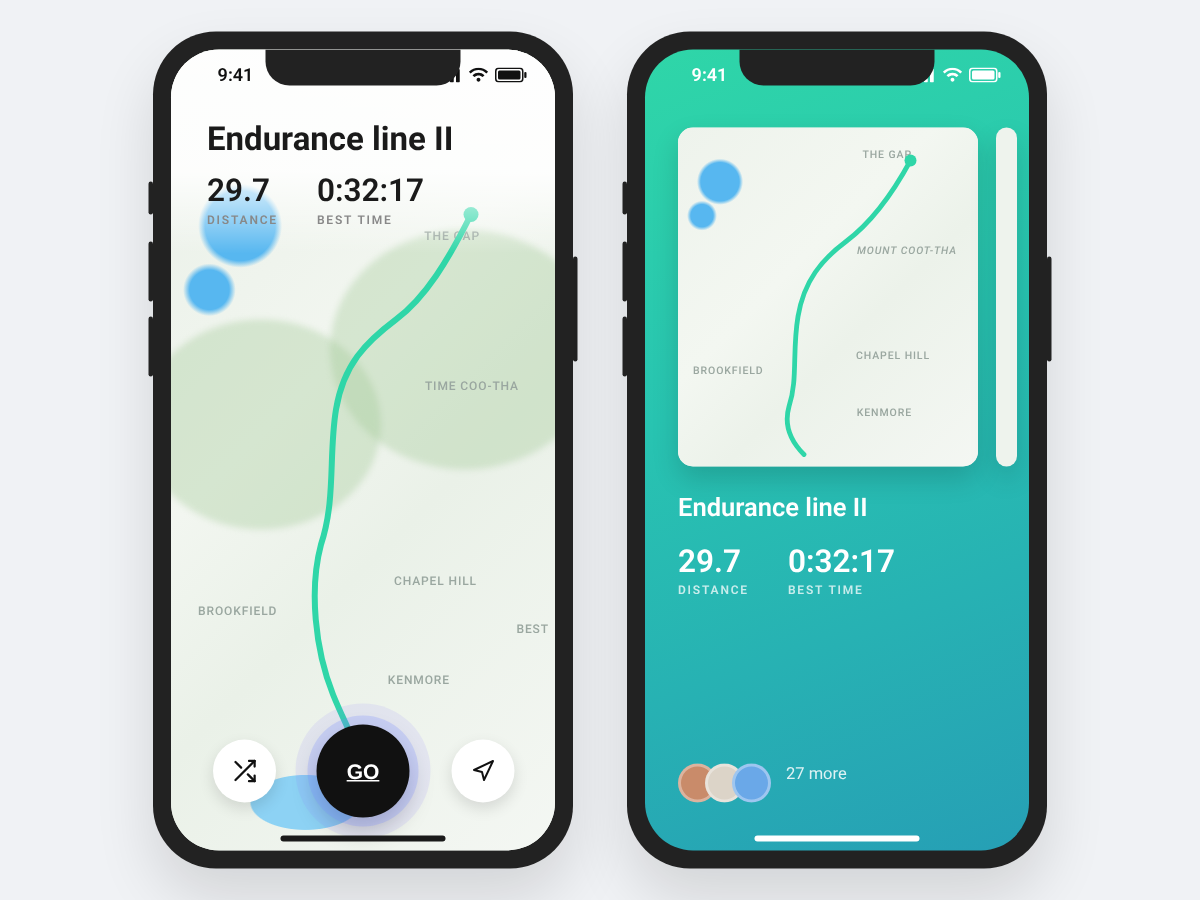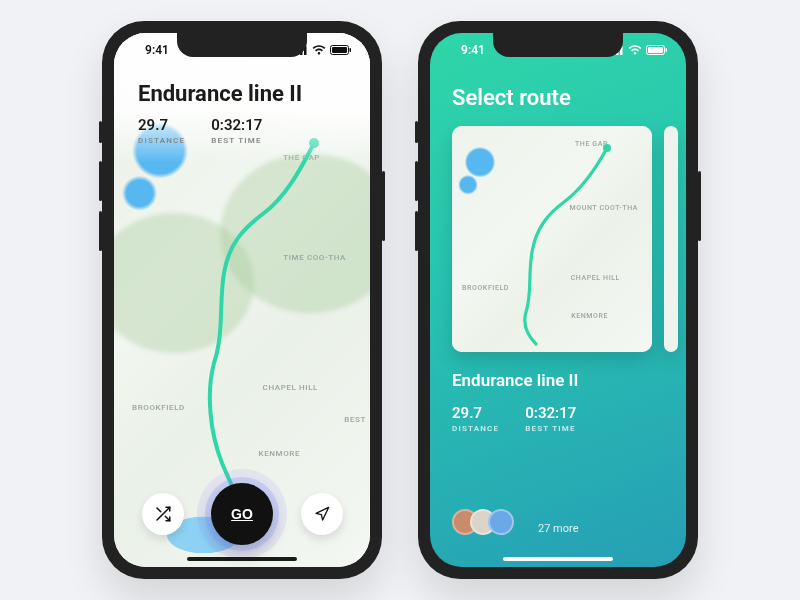--- a/index.html
+++ b/index.html
@@ -106,21 +106,21 @@
     background: linear-gradient(180deg, rgba(255,255,255,0.94) 0%, rgba(255,255,255,0.88) 60%, rgba(255,255,255,0) 100%);
     z-index: 20;
     color: #1a1a1a;
   }
   .route-title {
     font-size: 22px;
     font-weight: 700;
     margin-bottom: 10px;
   }
   .stats { display: flex; gap: 26px; }
-  .stat-value { font-size: 15px; font-weight: 600; margin-bottom: 2px; }
+  .stat-value { font-size: 21px; font-weight: 600; margin-bottom: 2px; }
   .stat-label { font-size: 8px; letter-spacing: 1.2px; color: #888; font-weight: 600; }
 
   .bottom-controls {
     position: absolute;
     left: 0; right: 0; bottom: 22px;
     display: flex;
     justify-content: space-evenly;
     align-items: center;
     z-index: 20;
   }
@@ -191,22 +191,22 @@
     font-size: 17px;
     font-weight: 600;
     margin-bottom: 14px;
   }
   .select-stats { display: flex; gap: 26px; margin-bottom: auto; }
   .select-stats .stat-value { color: #fff; }
   .select-stats .stat-label { color: rgba(255,255,255,0.75); }
 
   .participants {
     display: flex;
-    align-items: flex-end;
-    gap: 24px;
+    align-items: flex-start;
+    gap: 10px;
     margin-bottom: 10px;
   }
   .avatars { display: flex; }
   .avatar {
     width: 26px; height: 26px;
     border-radius: 50%;
     border: 2px solid rgba(255,255,255,0.35);
     margin-left: -8px;
     background-size: cover;
   }
@@ -328,31 +328,30 @@
             <rect x="0.5" y="0.5" width="18" height="9" rx="2" fill="none" stroke="#fff" stroke-width="1"></rect>
             <rect x="2" y="2" width="15" height="6" rx="1" fill="#fff"></rect>
             <rect x="19.5" y="3" width="1.5" height="4" rx="0.7" fill="#fff"></rect>
           </svg>
       </div>
     </div>
 
     <div class="notch"></div>
 
     <div class="select-content">
-      <div class="select-title">Select route</div>
 
       <div class="cards">
         <div class="route-card">
           <div class="card-map" style="background:
                  radial-gradient(circle at 14% 16%, #57b7f0 0 5%, transparent 6%),
                  radial-gradient(circle at 8% 26%, #57b7f0 0 3%, transparent 4%),
                  linear-gradient(135deg,#eef3ec 0%,#f3f7f1 40%,#ecf2ea 60%,#f4f7f3 100%);">
           </div>
           <span class="map-label" style="top:14px; right:44px;">THE GAP</span>
-          <span class="map-label" style="top:78px; right:14px;">MOUNT COOT-THA</span>
+          <span class="map-label" style="top:78px; right:14px;font-style:italic;">MOUNT COOT-THA</span>
           <span class="map-label" style="top:158px; left:10px;">BROOKFIELD</span>
           <span class="map-label" style="top:148px; right:32px;">CHAPEL HILL</span>
           <span class="map-label" style="top:186px; right:44px;">KENMORE</span>
           <svg style="position:absolute;inset:0;" viewBox="0 0 200 226">
             <path d="M155 22 C 142 46, 128 64, 112 76 C 96 88, 84 102, 80 126 C 76 150, 80 168, 74 186 C 70 200, 76 210, 84 218" fill="none" stroke="#2fd6a8" stroke-width="3.2" stroke-linecap="round" stroke-linejoin="round"></path>
             <circle cx="155" cy="22" r="4" fill="#2fd6a8"></circle>
           </svg>
         </div>
         <div class="route-card peek"></div>
       </div>

